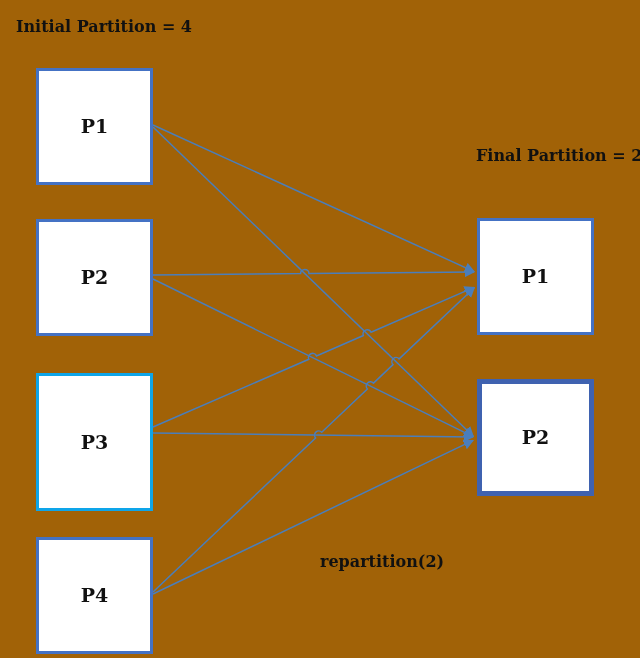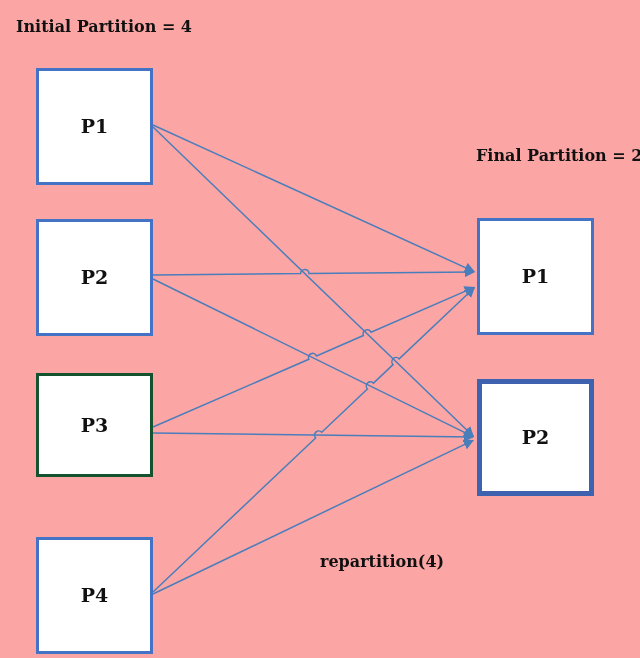--- a/index.html
+++ b/index.html
@@ -8,21 +8,21 @@
     padding: 0;
     background: #ffffff;
   }
   body {
     font-family: "DejaVu Serif", serif;
   }
   #canvas {
     position: relative;
     width: 640px;
     height: 658px;
-    background: #fca5a5;
+    background: #a16207;
     overflow: hidden;
   }
   #edges {
     position: absolute;
     left: 0;
     top: 0;
     width: 640px;
     height: 658px;
     pointer-events: none;
   }
@@ -90,31 +90,31 @@
   <div class="heading" style="left:476px; top:148px;">Final Partition = 2</div>
 
   <div class="pbox" style="left:36px; top:68px; width:117px; height:117px; border:3px solid #4472C4;">
     <span class="plabel">P1</span>
   </div>
 
   <div class="pbox" style="left:36px; top:219px; width:117px; height:117px; border:3px solid #4472C4;">
     <span class="plabel">P2</span>
   </div>
 
-  <div class="pbox" style="left:36px; top:373px; width:117px; height:104px; border:3px solid #14532d;text-align:center;">
+  <div class="pbox" style="left:36px; top:373px; width:117px; height:138px; border:3px solid #0ea5e9;text-align:center;">
     <span class="plabel">P3</span>
   </div>
 
   <div class="pbox" style="left:36px; top:537px; width:117px; height:117px; border:3px solid #4472C4;">
     <span class="plabel">P4</span>
   </div>
 
   <div class="pbox" style="left:477px; top:218px; width:117px; height:117px; border:3px solid #4472C4;">
     <span class="plabel">P1</span>
   </div>
 
   <div class="pbox" style="left:477px; top:379px; width:117px; height:117px; border:5px solid #3F62B0;">
     <span class="plabel">P2</span>
   </div>
 
-  <div class="caption" style="left:320px; top:554px;">repartition(4)</div>
+  <div class="caption" style="left:320px; top:554px;">repartition(2)</div>
 
 </div>
 
 </body></html>

